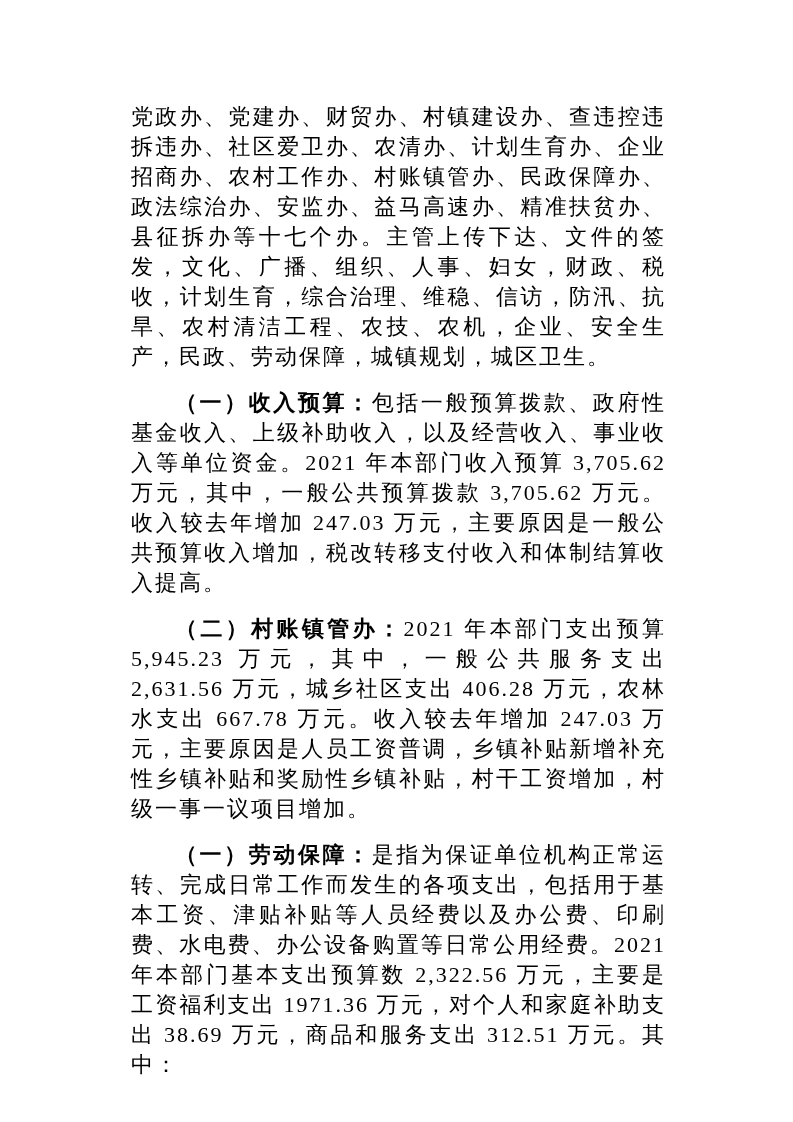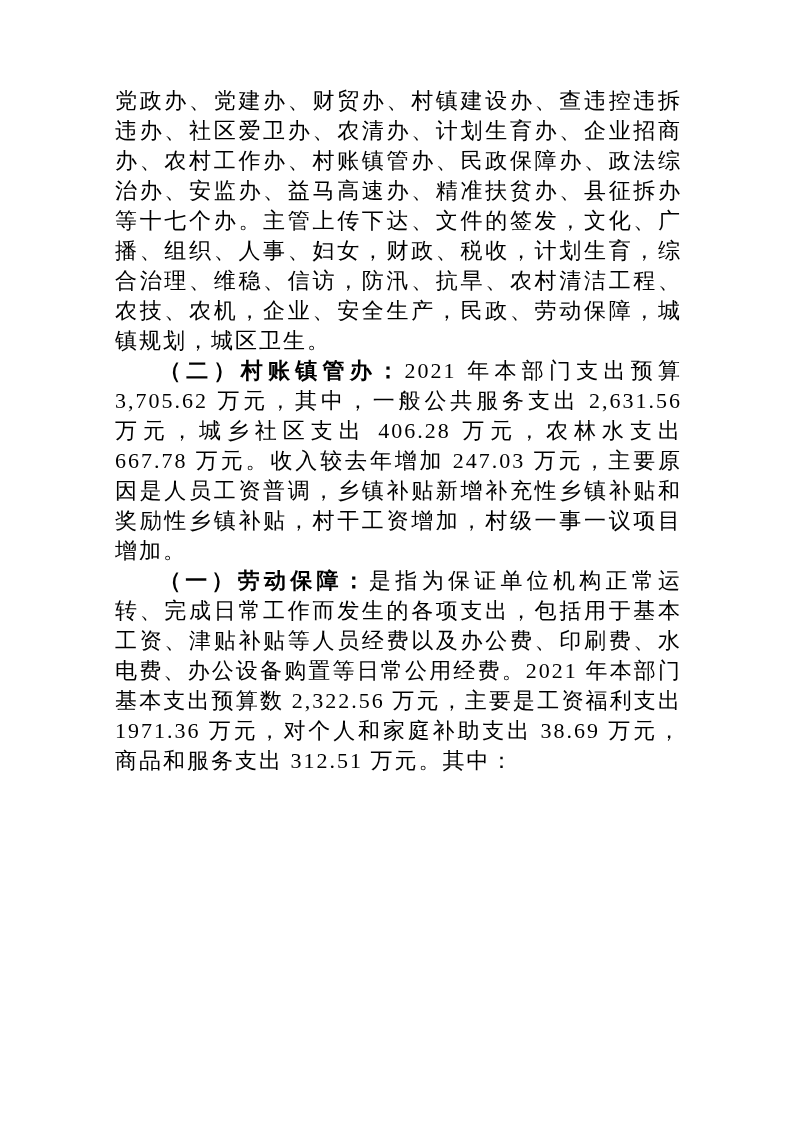--- a/index.html
+++ b/index.html
@@ -21,21 +21,21 @@
     width: 567px;
     color: #000000;
     font-family: "Liberation Serif", "DejaVu Serif", serif;
     font-size: 22px;
     line-height: 30px;
     letter-spacing: 2px;
     text-align: justify;
     text-justify: inter-character;
   }
   .content p {
-    margin: 0;
+    margin: 16px;
     text-indent: 44px;
   }
   .content p.no-indent {
     text-indent: 0;
   }
   .heading {
     font-weight: 700;
     font-family: "Liberation Sans", "DejaVu Sans", sans-serif;
   }
   .lead {
@@ -46,21 +46,22 @@
 </style>
 </head>
 <body>
 
 <div class="page">
   <div class="content">
 
     <p class="no-indent"><span>党政办、党建办、财贸办、村镇建设办、查违控违拆违办、社区爱卫办、农清办、计划生育办、企业招商办、农村工作办、村账镇管办、民政保障办、政法综治办、安监办、益马高速办、精准扶贫办、县征拆办等十七个办。主管上传下达、文件的签发，文化、广播、组织、人事、妇女，财政、税收，计划生育，综合治理、维稳、信访，防汛、抗旱、农村清洁工程、农技、农机，企业、安全生产，民政、劳动保障，城镇规划，城区卫生。</span></p>
 
 
+    <p><span class="lead">（一）收入预算：</span><span>包括一般预算拨款、政府性基金收入、上级补助收入，以及经营收入、事业收入等单位资金。2021 年本部门收入预算 3,705.62 万元，其中，一般公共预算拨款 3,705.62 万元。收入较去年增加 247.03 万元，主要原因是一般公共预算收入增加，税改转移支付收入和体制结算收入提高。</span></p>
 
-    <p><span class="lead">（二）村账镇管办：</span><span>2021 年本部门支出预算 3,705.62 万元，其中，一般公共服务支出 2,631.56 万元，城乡社区支出 406.28 万元，农林水支出 667.78 万元。收入较去年增加 247.03 万元，主要原因是人员工资普调，乡镇补贴新增补充性乡镇补贴和奖励性乡镇补贴，村干工资增加，村级一事一议项目增加。</span></p>
+    <p><span class="lead">（二）村账镇管办：</span><span>2021 年本部门支出预算 5,945.23 万元，其中，一般公共服务支出 2,631.56 万元，城乡社区支出 406.28 万元，农林水支出 667.78 万元。收入较去年增加 247.03 万元，主要原因是人员工资普调，乡镇补贴新增补充性乡镇补贴和奖励性乡镇补贴，村干工资增加，村级一事一议项目增加。</span></p>
 
 
 
     <p><span class="lead">（一）劳动保障：</span><span>是指为保证单位机构正常运转、完成日常工作而发生的各项支出，包括用于基本工资、津贴补贴等人员经费以及办公费、印刷费、水电费、办公设备购置等日常公用经费。2021 年本部门基本支出预算数 2,322.56 万元，主要是工资福利支出 1971.36 万元，对个人和家庭补助支出 38.69 万元，商品和服务支出 312.51 万元。其中：</span></p>
 
   </div>
 </div>
 
 </body></html>

